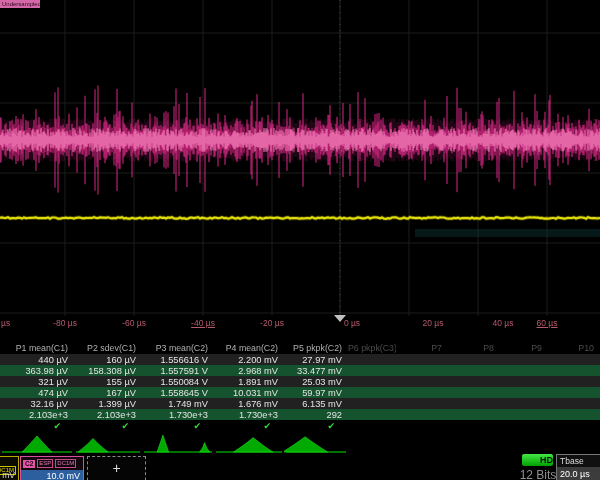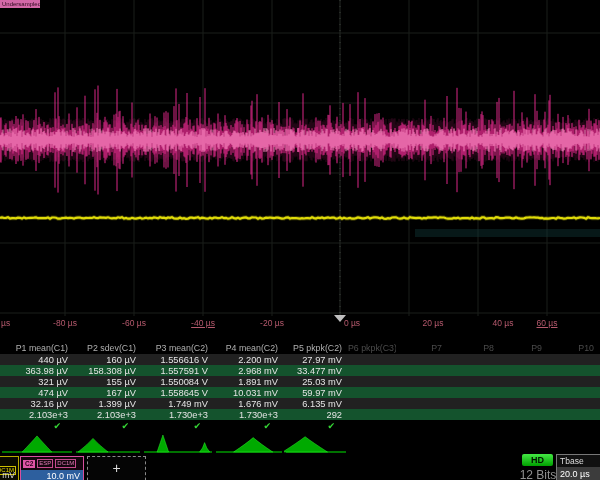--- a/index.html
+++ b/index.html
@@ -38,21 +38,21 @@
   .c2top{display:flex;gap:2px;align-items:center;height:11px;padding:1px 2px}
   .c2label{background:#e055a5;color:#2a0318;font-size:6.5px;font-weight:bold;
            padding:0 2px;height:8px;line-height:8px}
   .tag{border:1px solid #c54a8d;color:#e07ab5;font-size:6px;height:7px;line-height:7px;padding:0 1px}
   .c2val{background:#2d5f9e;color:#fff;font-size:9px;text-align:right;
          padding:0 3px;height:13px;line-height:13px}
   .addbox{left:87px;width:59px;border:1px dashed #8a8a8a;color:#ddd;text-align:center;
           font-size:14px;line-height:22px;background:#050505}
   .hdbadge{position:absolute;left:522px;top:454px;width:31px;height:12px;
            background:linear-gradient(#44e844,#00a000);border-radius:2px;color:#001500;
-           font-weight:bold;font-size:9px;text-align:center;line-height:12px}
+           font-weight:bold;font-size:9px;text-align:right;line-height:12px}
   .hdbits{position:absolute;left:514px;top:468px;width:48px;text-align:center;color:#909090;font-size:12px}
   .tbase{position:absolute;left:556px;top:454px;width:60px;border:1px solid #777;
          background:#101010;box-sizing:border-box}
   .tbhead{font-size:8.5px;color:#ddd;padding:1px 3px;height:10px;line-height:10px}
   .tbval{background:#3c3c3c;color:#fff;font-size:9px;padding:2px 3px;height:12px;white-space:nowrap;overflow:hidden}
 </style>
 </head>
 <body>
 
 <div class="screen">

